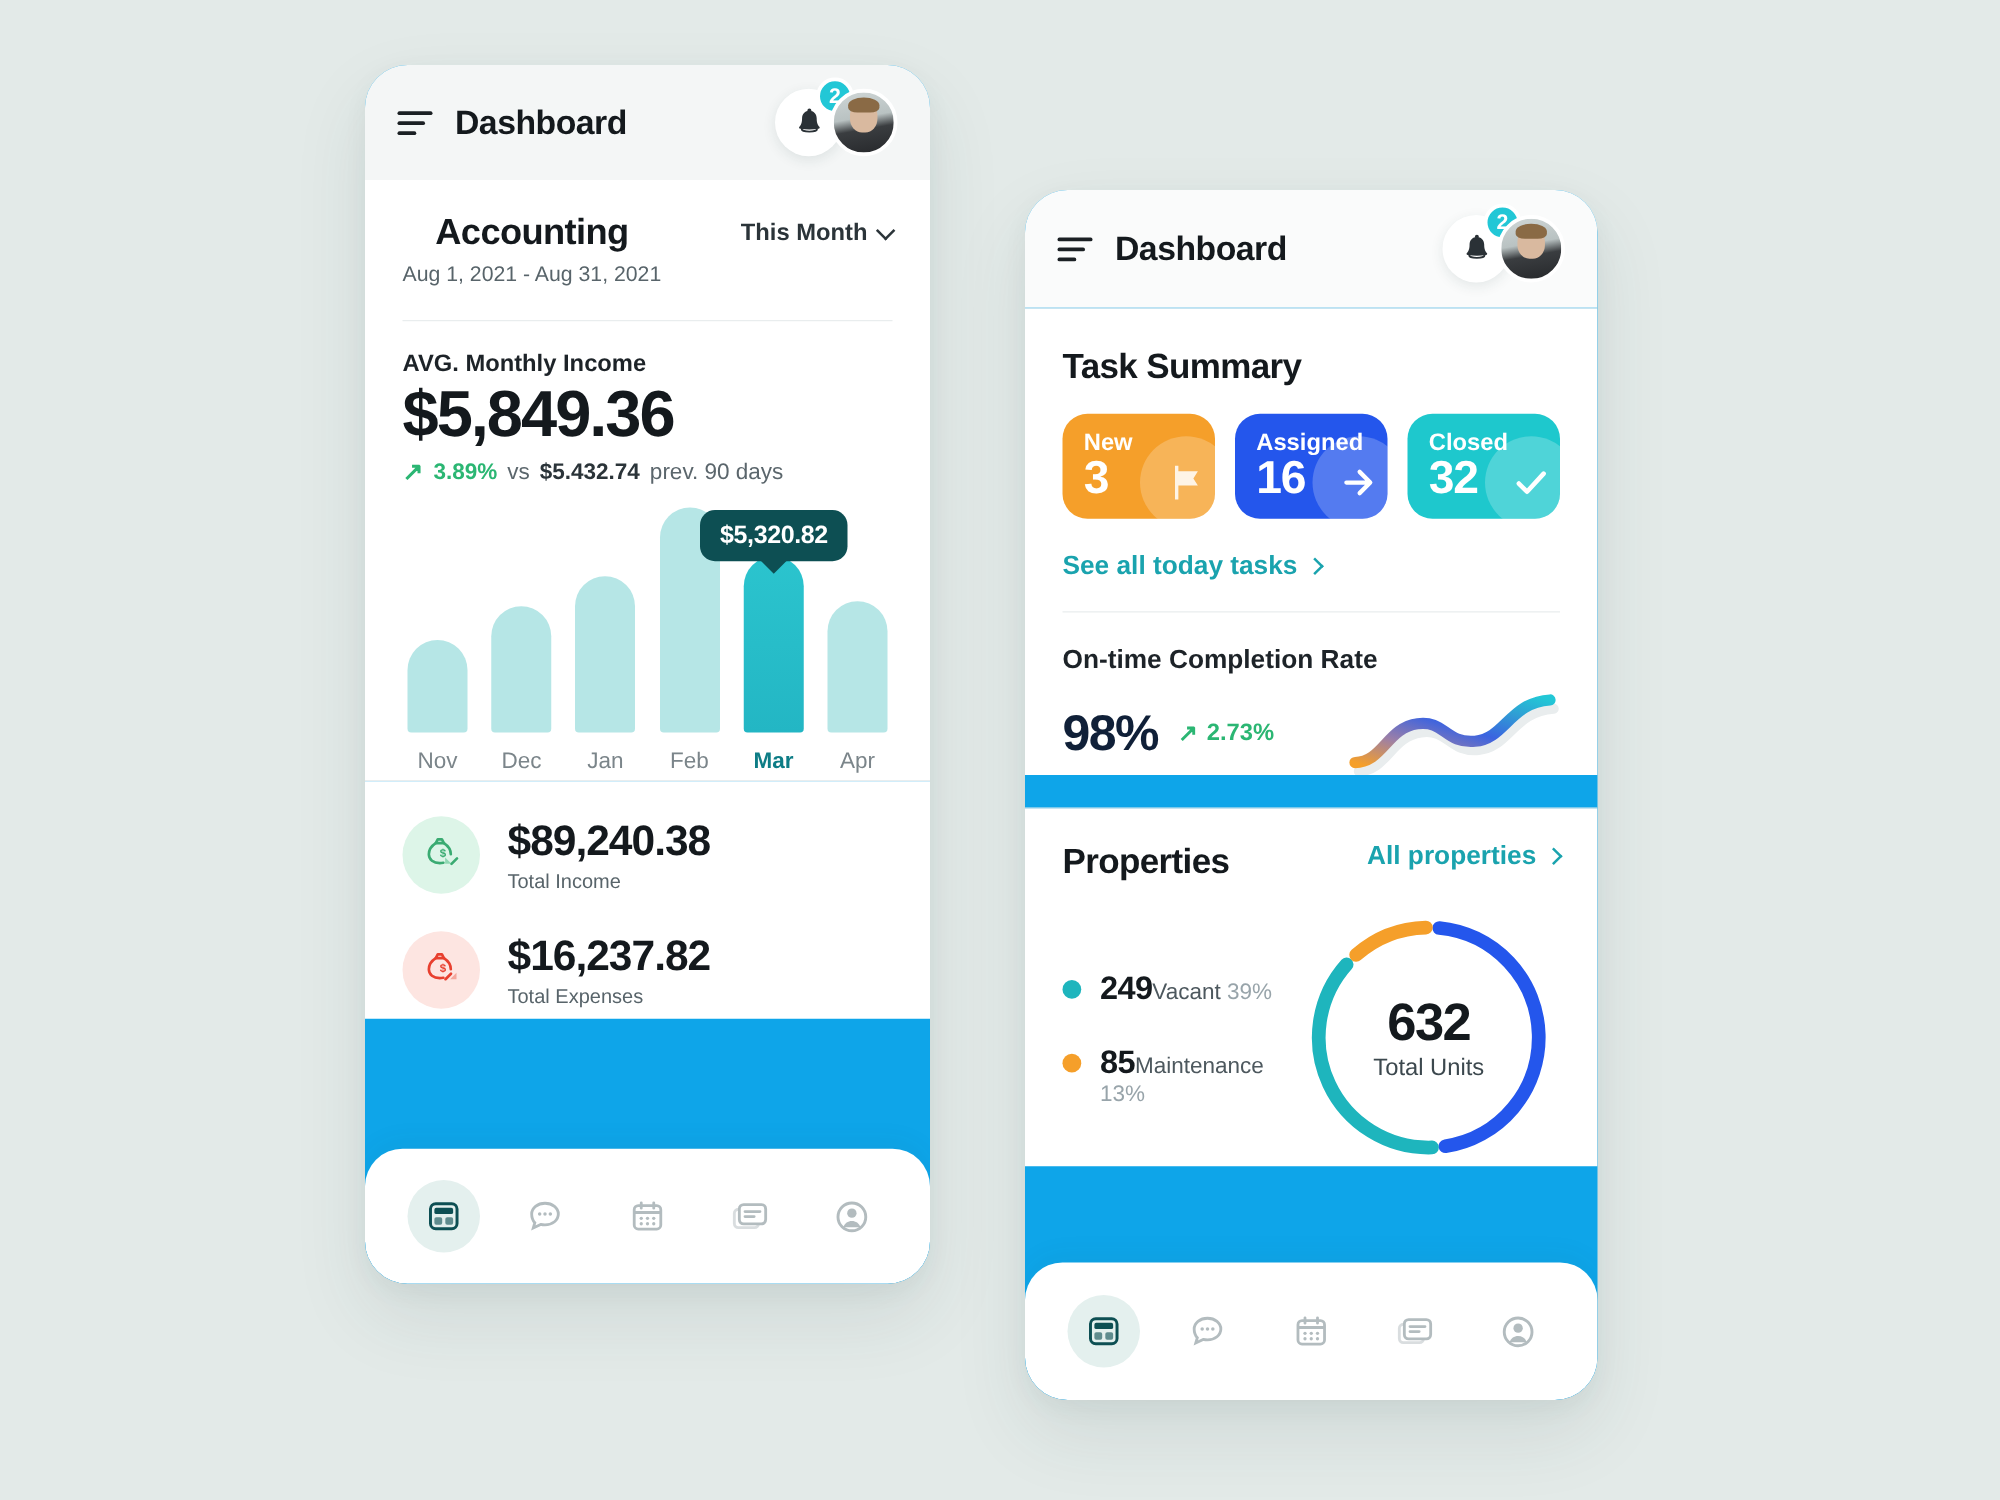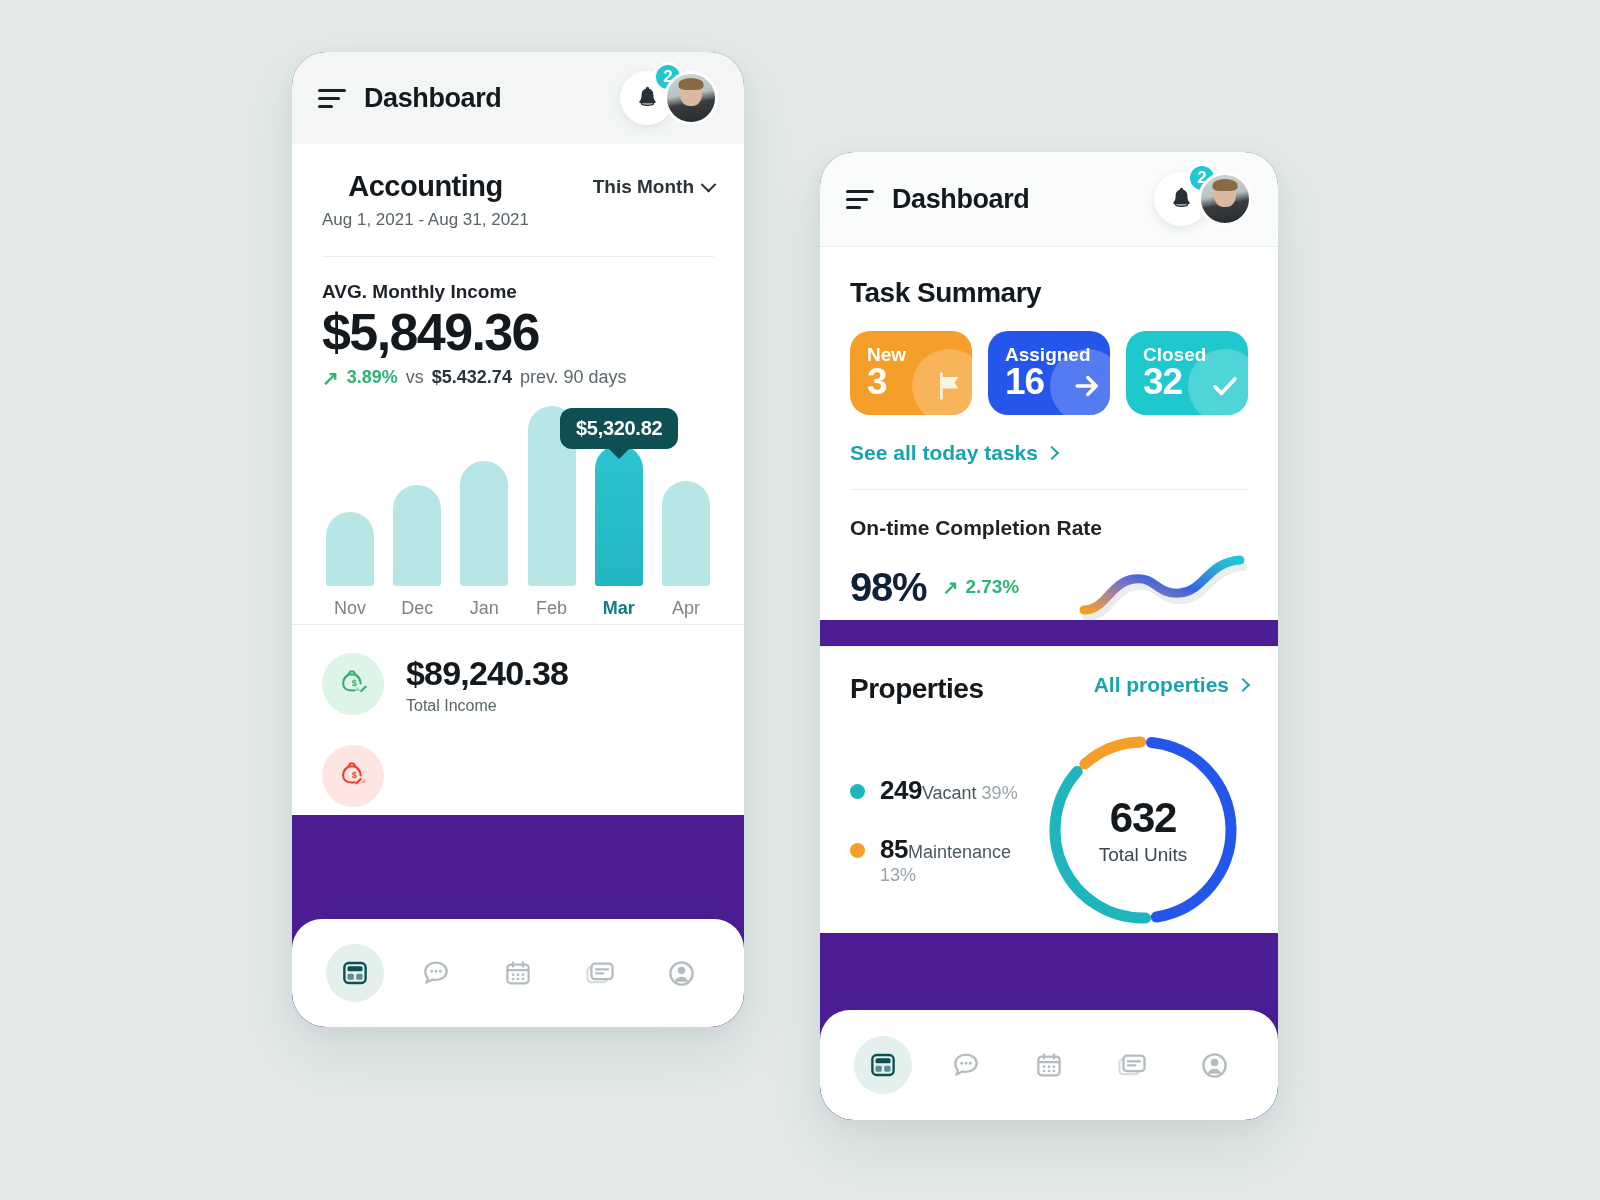--- a/index.html
+++ b/index.html
@@ -7,21 +7,21 @@
     width: 1600px; height: 1200px;
     background: #e3eae8;
     font-family: "Liberation Sans", sans-serif;
     overflow: hidden;
   }
   .stage { position: relative; width: 1600px; height: 1200px; }
 
   
   .phone {
     position: absolute;
-    background: #4c1d95;
+    background: #0ea5e9;
     border-radius: 34px;
     box-shadow: 0 26px 60px rgba(40,70,70,.10), 0 6px 20px rgba(40,70,70,.05);
     overflow: hidden;
     display: flex;
     flex-direction: column;
   }
   #phone-left  { left: 292px; top: 52px;  width: 452px; height: 975px; }
   #phone-right { left: 820px; top: 152px; width: 458px; height: 968px; }
 
   
@@ -299,20 +299,24 @@
         <div class="round-icon red">
           <svg width="34" height="34" viewBox="0 0 24 24" fill="none" stroke="#e8402f" stroke-width="1.5" stroke-linecap="round" stroke-linejoin="round">
             <path d="M10 3.2l-1.1 2.1h4.6L12.4 3.2z"></path>
             <path d="M8.9 5.3c-2 1.3-3.9 3.6-3.9 6.3 0 3.1 2.6 5 6.2 5 .7 0 1.4-.1 2-.2"></path>
             <path d="M13.5 5.3c2 1.3 3.9 3.6 3.9 6.3"></path>
             <text x="11.1" y="13.2" font-size="6.5" fill="#e8402f" stroke="none" font-family="Liberation Sans, sans-serif" font-weight="bold">$</text>
             <path d="M20.6 13.6v3.6H17" fill="#f4a79c" stroke="none"></path>
             <path d="M14.4 17.2l3.1-3.1"></path>
           </svg>
         </div>
+        <div>
+          <div class="total-amount">$16,237.82</div>
+          <div class="total-label">Total Expenses</div>
+        </div>
       </div>
     </div>
 
     <div class="bottomnav" id="nav-left">
         <div class="nav-item active">
           <span style="display: flex;">
             <svg width="30" height="30" viewBox="0 0 24 24" fill="none" stroke="#0d4f53" stroke-width="1.9">
               <rect x="3.5" y="4" width="17" height="16" rx="3.4"></rect>
               <rect x="6" y="6.6" width="12" height="4" rx="1.2" fill="#0d4f53" stroke="none"></rect>
               <rect x="6" y="12.6" width="5" height="4.8" rx="1.2" fill="#0d4f53" stroke="none" opacity=".62"></rect>

